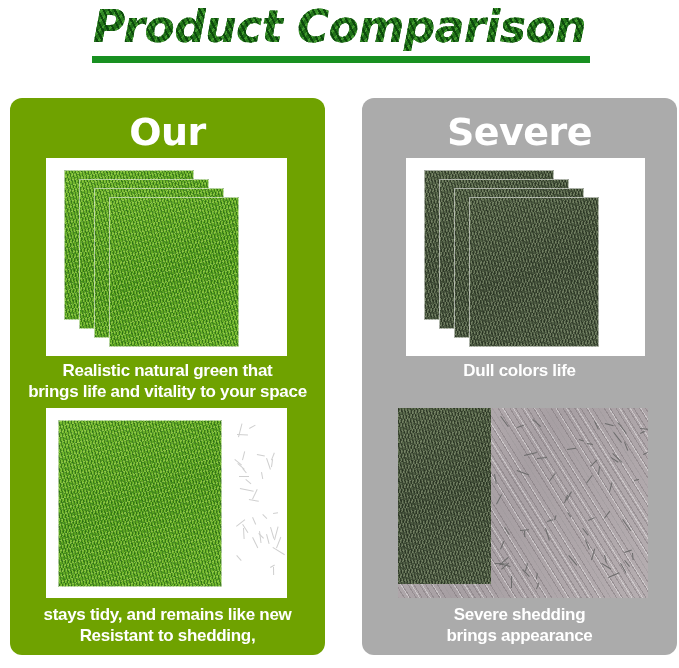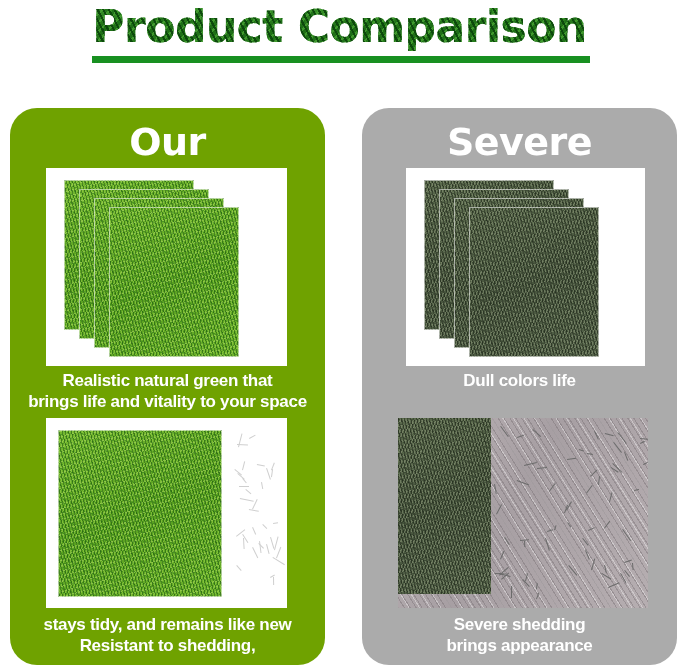--- a/index.html
+++ b/index.html
@@ -16,20 +16,21 @@
     overflow: hidden;
   }
 
   
   #title-block {
     position: absolute;
     left: 0;
     top: 0;
     width: 679px;
     height: 82px;
+    font-style: italic;
   }
   #main-title {
     position: absolute;
     left: 0;
     top: 2px;
     width: 679px;
     text-align: center;
     font-size: 44px;
     font-weight: bold;
     letter-spacing: -0.5px;
@@ -51,24 +52,24 @@
     left: 92px;
     top: 56px;
     width: 498px;
     height: 7px;
     background: #189021;
   }
 
   
   .panel {
     position: absolute;
-    top: 108px;
+    top: 98px;
     width: 315px;
     height: 557px;
-    border-radius: 27px;
+    border-radius: 12px;
   }
   #panel-our {
     left: 10px;
     background: #6FA200;
   }
   #panel-other {
     left: 362px;
     background: #ABABAB;
   }
   .panel-heading {

